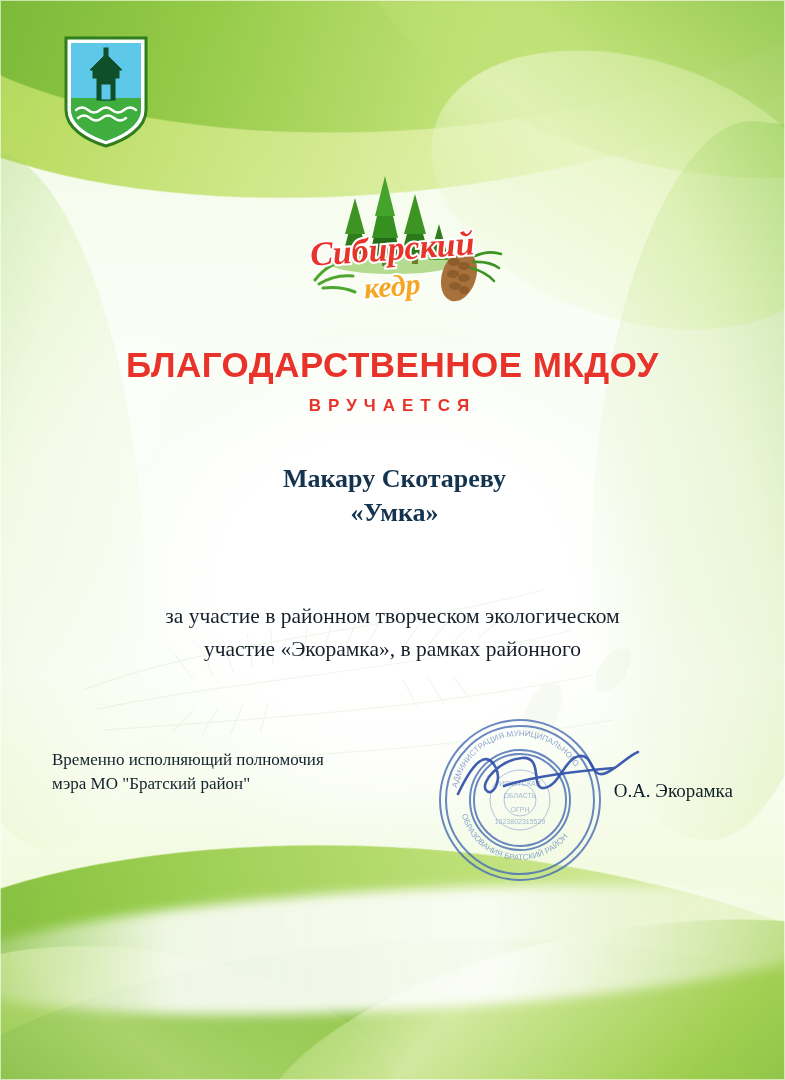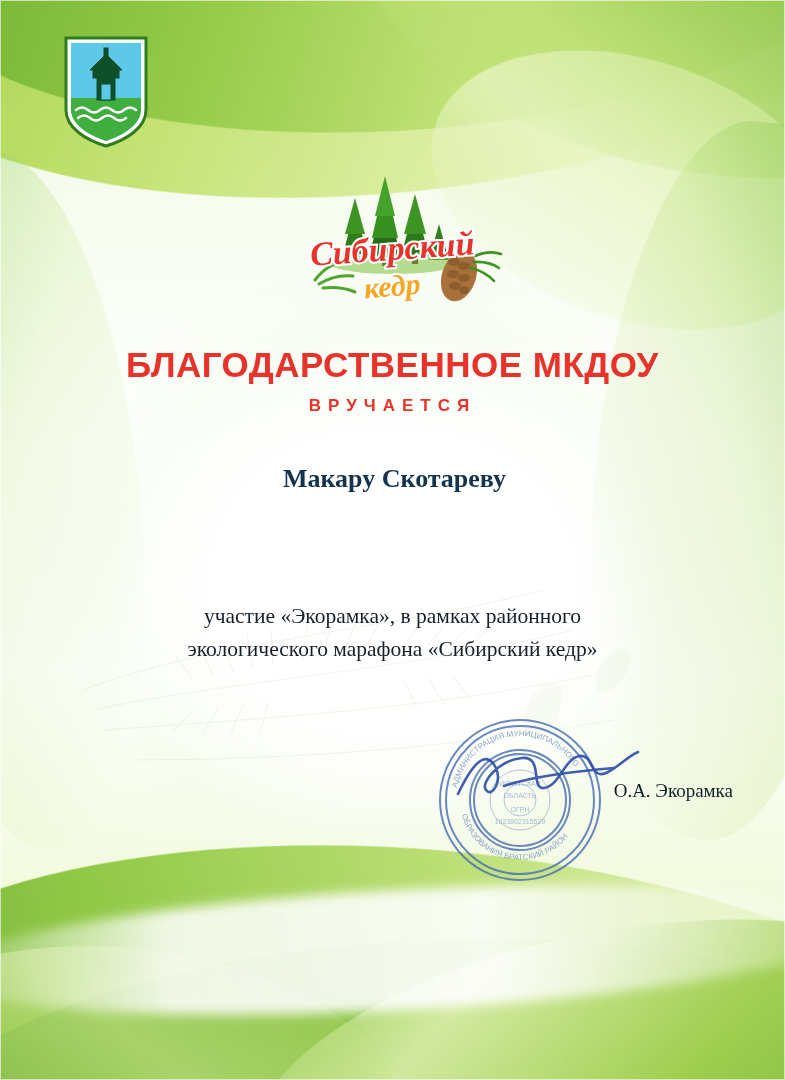--- a/index.html
+++ b/index.html
@@ -330,25 +330,26 @@
           <text class="logo-text-sib" x="150" y="128" text-anchor="middle" font-size="30" fill="#f5a623" stroke="#ffffff" stroke-width="4" paint-order="stroke" transform="rotate(-5 150 128)">кедр</text>
         </g>
       </svg>
     </div>
 
     <div class="title">БЛАГОДАРСТВЕННОЕ МКДОУ</div>
     <div class="subtitle">ВРУЧАЕТСЯ</div>
 
     <div class="recipient">
       <div class="line1">Макару Скотареву</div>
+      <div class="line3">«Умка»</div>
     </div>
 
     <div class="reason">
+      <div>за участие в районном творческом экологическом</div>
       <div>участие «Экорамка», в рамках районного</div>
-      <div>экологического марафона «Сибирский кедр»</div>
     </div>
 
     <svg class="stamp" viewBox="0 0 168 168">
       <g fill="none" stroke="#4a6fb5" stroke-width="2">
         <circle cx="84" cy="84" r="80"></circle>
         <circle cx="84" cy="84" r="74"></circle>
         <circle cx="84" cy="84" r="50"></circle>
         <circle cx="84" cy="84" r="46"></circle>
       </g>
       <g fill="#4a6fb5" opacity=".75" font-family="Liberation Sans, sans-serif" font-size="8">
@@ -374,19 +375,23 @@
     </svg>
 
     <svg class="sign-scribble" viewBox="0 0 190 70">
       <g fill="none" stroke="#2b4da8" stroke-width="2.6" stroke-linecap="round">
         <path d="M6,52 C24,14 36,10 44,26 C50,40 40,56 34,48 C28,40 48,18 70,16 C92,14 78,48 92,46 C108,44 112,16 128,14 C142,12 138,40 156,30 C168,24 176,14 186,10"></path>
         <path d="M52,44 C76,36 112,30 162,26"></path>
       </g>
     </svg>
 
     <div class="signature-area">
+      <div class="signer-role">
+        <div>Временно исполняющий полномочия</div>
+        <div>мэра МО "Братский район"</div>
+      </div>
       <div class="signer-name">О.А. Экорамка</div>
     </div>
 
   </div>
 
   <div class="paper-edge"></div>
 </div>
 
 </body></html>

